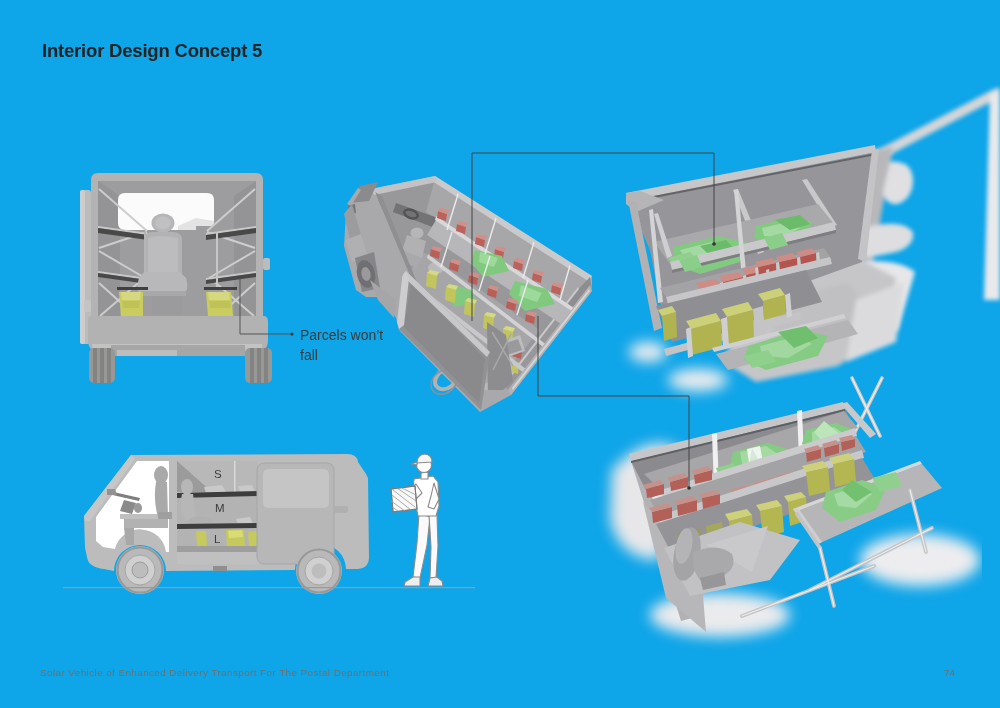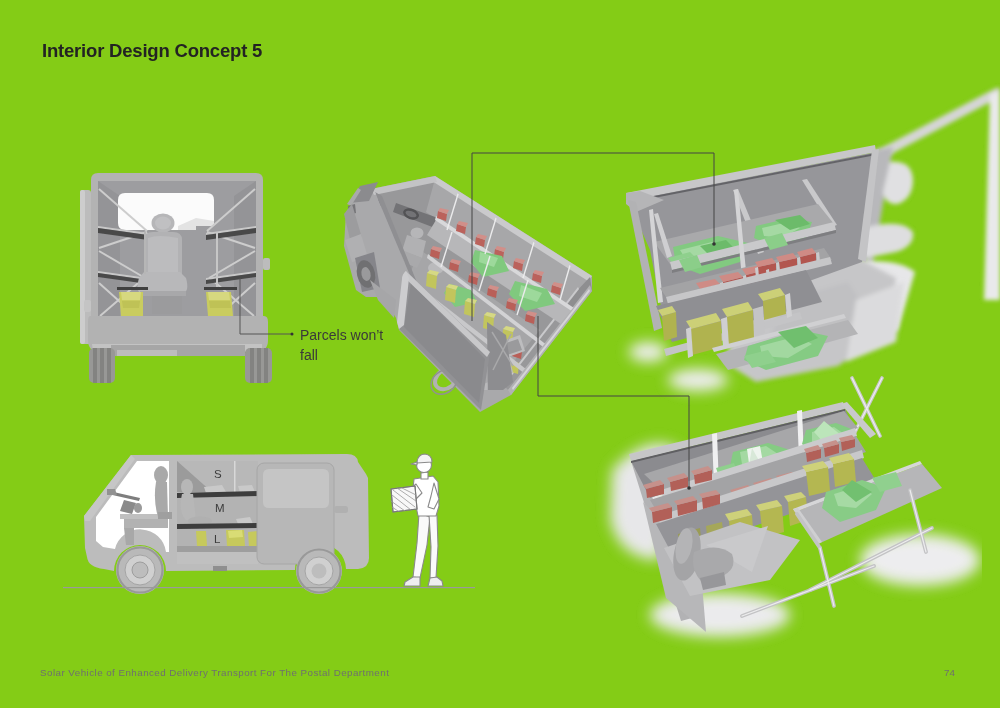--- a/index.html
+++ b/index.html
@@ -1,16 +1,16 @@
 <!DOCTYPE html>
 <html><head>
 <meta charset="utf-8">
 <style>
   html,body{margin:0;padding:0;background:#ffffff;}
-  .page{position:relative;width:1000px;height:708px;background:#84cc16;overflow:hidden;
+  .page{position:relative;width:1000px;height:708px;background:#0ea5e9;overflow:hidden;
         font-family:"Liberation Sans",sans-serif;}
   svg{position:absolute;left:0;top:0;}
 </style>
 </head>
 <body>
 <div class="page">
 <svg width="1000" height="708" viewBox="0 0 1000 708">
   <defs>
     <filter id="b2" x="-30%" y="-30%" width="160%" height="160%">
           <feGaussianBlur stdDeviation="2"></feGaussianBlur>

